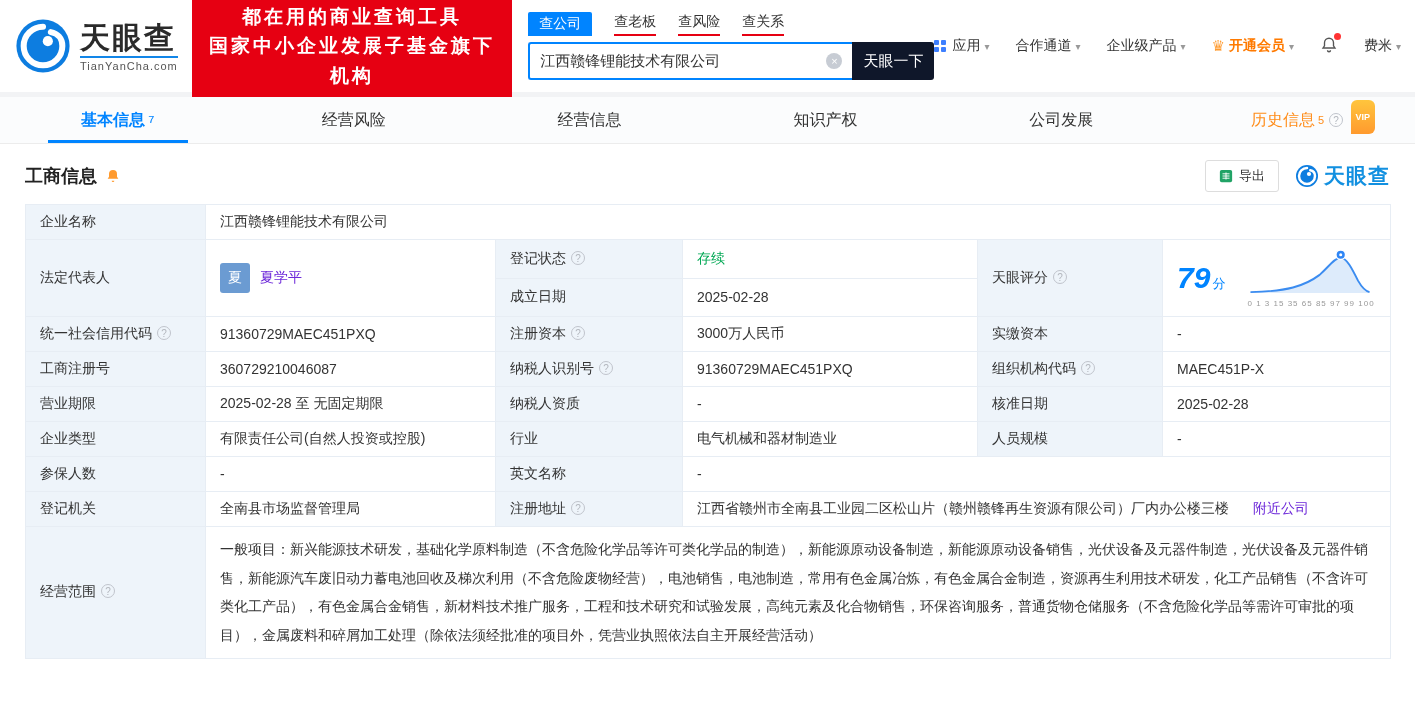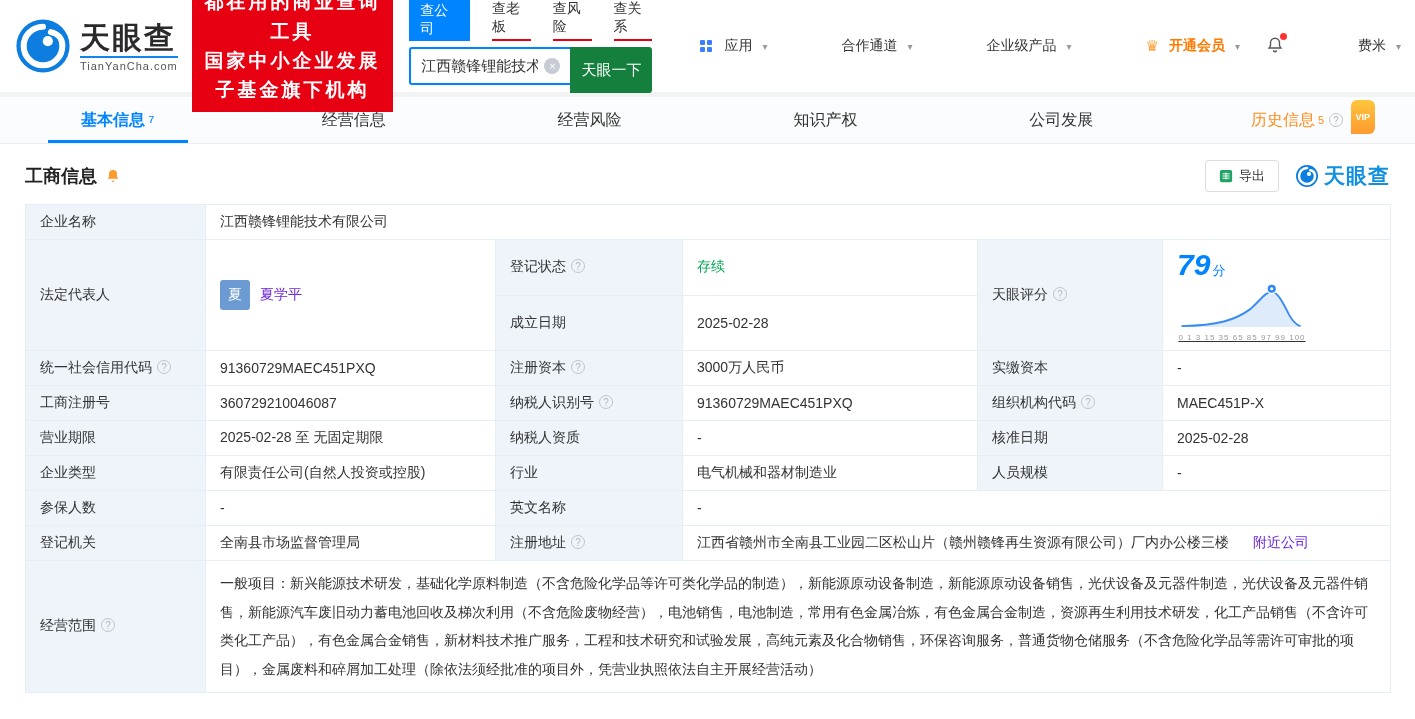--- a/index.html
+++ b/index.html
@@ -23,24 +23,24 @@
   .stab { color:#333; cursor:pointer; padding-bottom:3px; }
   .stab.inactive { border-bottom:2px solid #e60012; }
   .stab.active { background:#0084ff; color:#fff; padding:3px 11px; border-radius:2px 2px 0 0; border-bottom:none; }
   .search-row { display:flex; }
   .search-box { position:relative; flex:1; }
   .search-box input { width:100%; height:38px; border:2px solid #0084ff; border-right:none;
                       border-radius:3px 0 0 3px; padding:0 32px 0 10px; font-size:15px; color:#333; outline:none;
                       font-family:"Liberation Sans","DejaVu Sans",sans-serif; }
   .clear-btn { position:absolute; right:10px; top:11px; width:16px; height:16px; background:#c7ccd4; color:#fff;
                border-radius:50%; font-size:11px; line-height:16px; text-align:center; cursor:pointer; }
-  .search-btn { width:82px; height:46px; background:#15803d; color:#fff; border:none; font-size:15px;
+  .search-btn { width:82px; height:38px; background:#0f172a; color:#fff; border:none; font-size:15px;
                 border-radius:0 3px 3px 0; cursor:pointer; font-family:inherit; }
   .top-nav { margin-left:auto; display:flex; align-items:center; gap:26px; font-size:14px; color:#333; white-space:nowrap; }
-  .nav-item { display:flex; align-items:center; gap:10px; cursor:pointer;margin-left:48px; }
+  .nav-item { display:flex; align-items:center; gap:4px; cursor:pointer; }
   .chevron { font-size:10px; color:#999; }
   .apps-icon { display:grid; grid-template-columns:5px 5px; grid-template-rows:5px 5px; gap:2px; margin-right:2px; }
   .apps-icon i { background:#3d7fff; border-radius:1px; }
   .vip-nav { color:#ff7a00; font-weight:bold; }
   .crown { color:#ff9a2e; font-size:15px; }
   .bell-wrap { position:relative; cursor:pointer; }
   .bell-dot { position:absolute; top:-3px; right:-3px; width:7px; height:7px; background:#f33; border-radius:50%; }
 
   
   .gap-band { height:5px; background:#f2f3f5; }
@@ -74,24 +74,24 @@
   
   table.info { border-collapse:collapse; margin:0 25px 14px 25px; width:1365px; table-layout:fixed; }
   table.info td { border:1px solid #e7edf4; padding:8px 14px; font-size:14px; color:#333; vertical-align:middle;
                   word-break:break-all; }
   td.lbl { background:#eef4fa; color:#444; }
   .green { color:#00a854; }
   .link { color:#6d28d9; cursor:pointer; text-decoration:none; }
   .rep-cell { display:flex; align-items:center; gap:10px; }
   .avatar { width:30px; height:30px; background:#6b9bd2; color:#fff; border-radius:3px; display:flex;
             align-items:center; justify-content:center; font-size:14px; }
-  .score-cell { display:flex; align-items:flex-start; justify-content:space-between;flex-direction:column; }
+  .score-cell { display:flex; align-items:center; justify-content:space-between; }
   .score-num { font-size:30px; font-weight:bold; color:#0084ff; font-style:italic; }
   .score-unit { font-size:13px; color:#0084ff; margin-left:2px; }
-  .score-chart { width:130px;text-decoration:underline; }
+  .score-chart { width:130px; }
   .score-axis { font-size:8px; color:#999; text-align:center; letter-spacing:1px; white-space:nowrap; }
   .scope-cell { line-height:2.05; }
 </style>
 </head>
 <body>
 
 <div class="page">
 
   <header class="header">
     <div class="logo">
@@ -166,24 +166,24 @@
   </header>
 
   <div class="gap-band"></div>
 
   <div class="tabbar">
     <div class="tab active">
       <span>基本信息</span>
       <span class="badge">7</span>
     </div>
     <div class="tab">
+      <span>经营风险</span>
+    </div>
+    <div class="tab">
       <span>经营信息</span>
-    </div>
-    <div class="tab">
-      <span>经营风险</span>
     </div>
     <div class="tab">
       <span>知识产权</span>
     </div>
     <div class="tab">
       <span>公司发展</span>
     </div>
     <div class="tab history">
       <span class="viptag">VIP</span>
       <span>历史信息</span>

